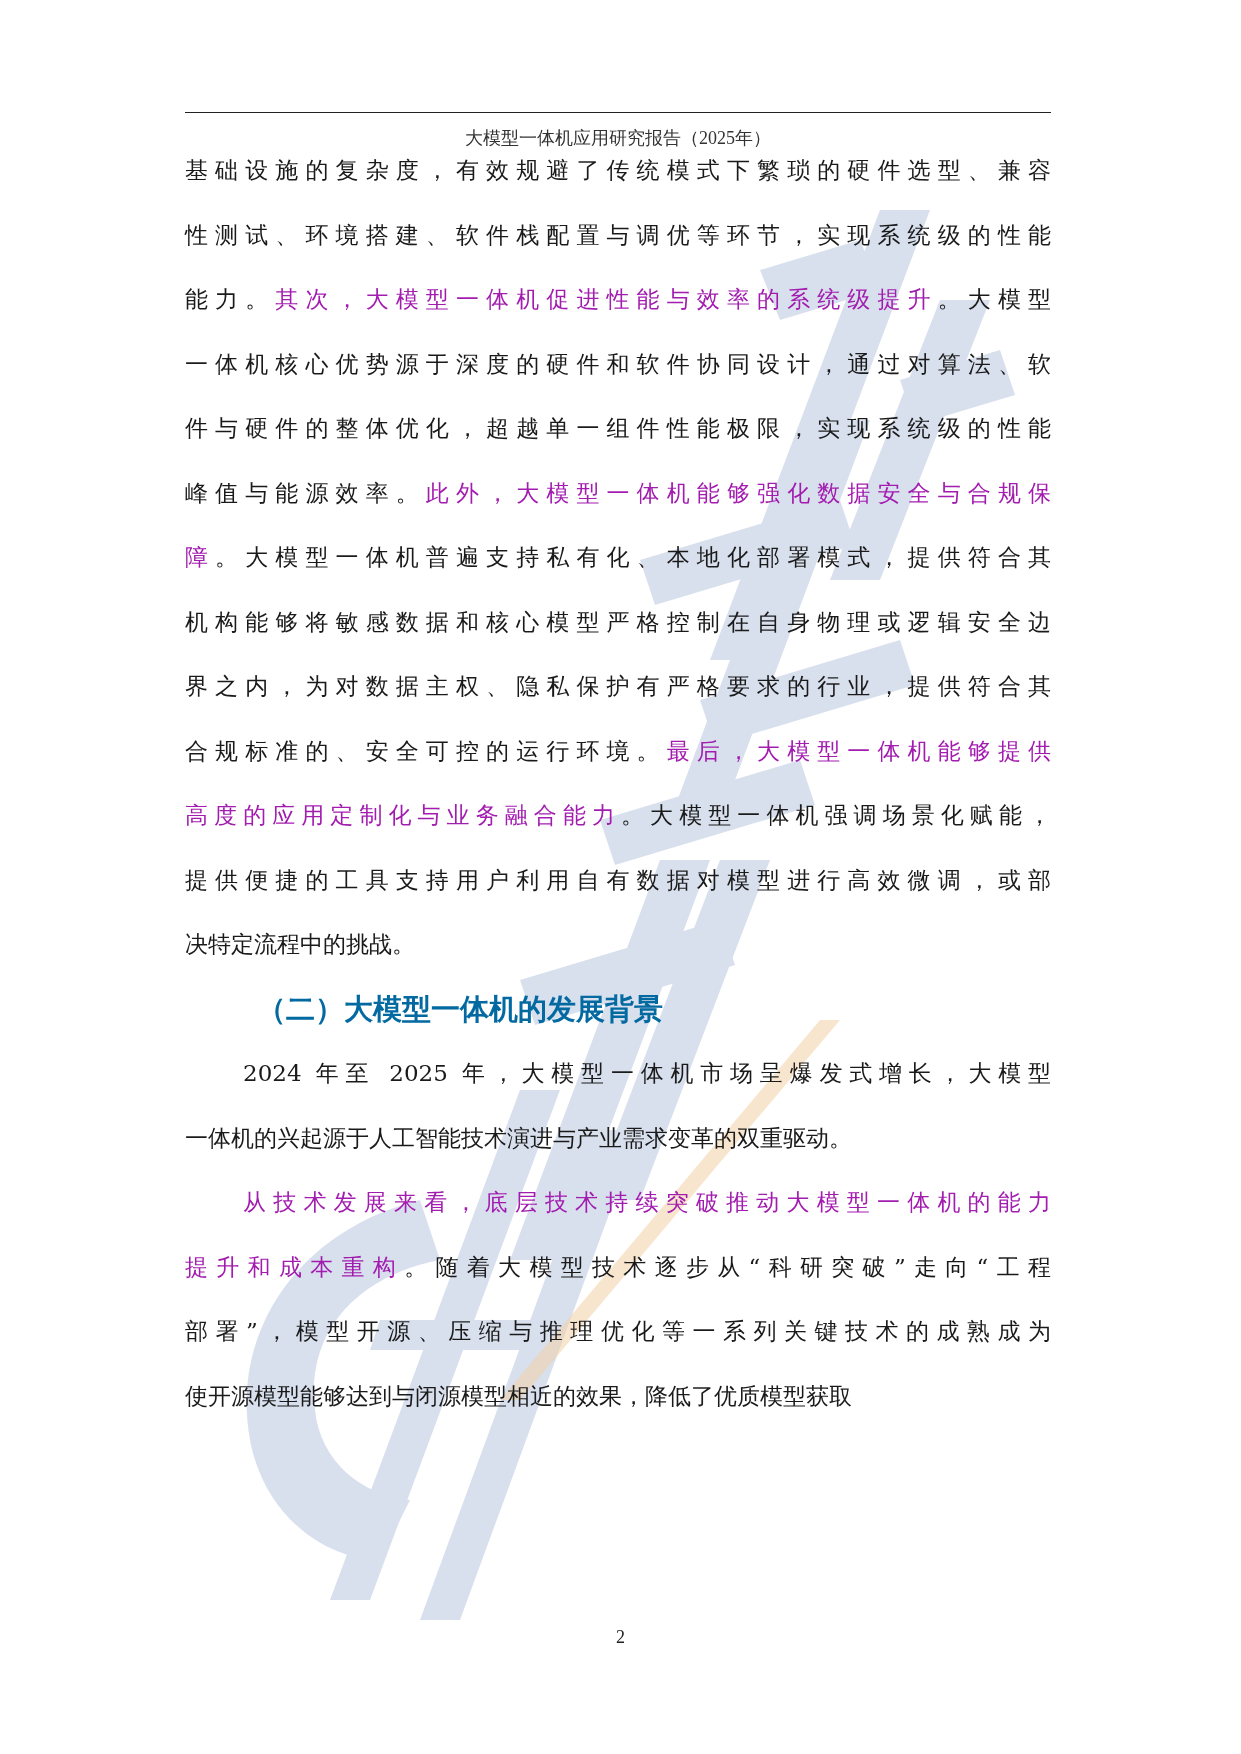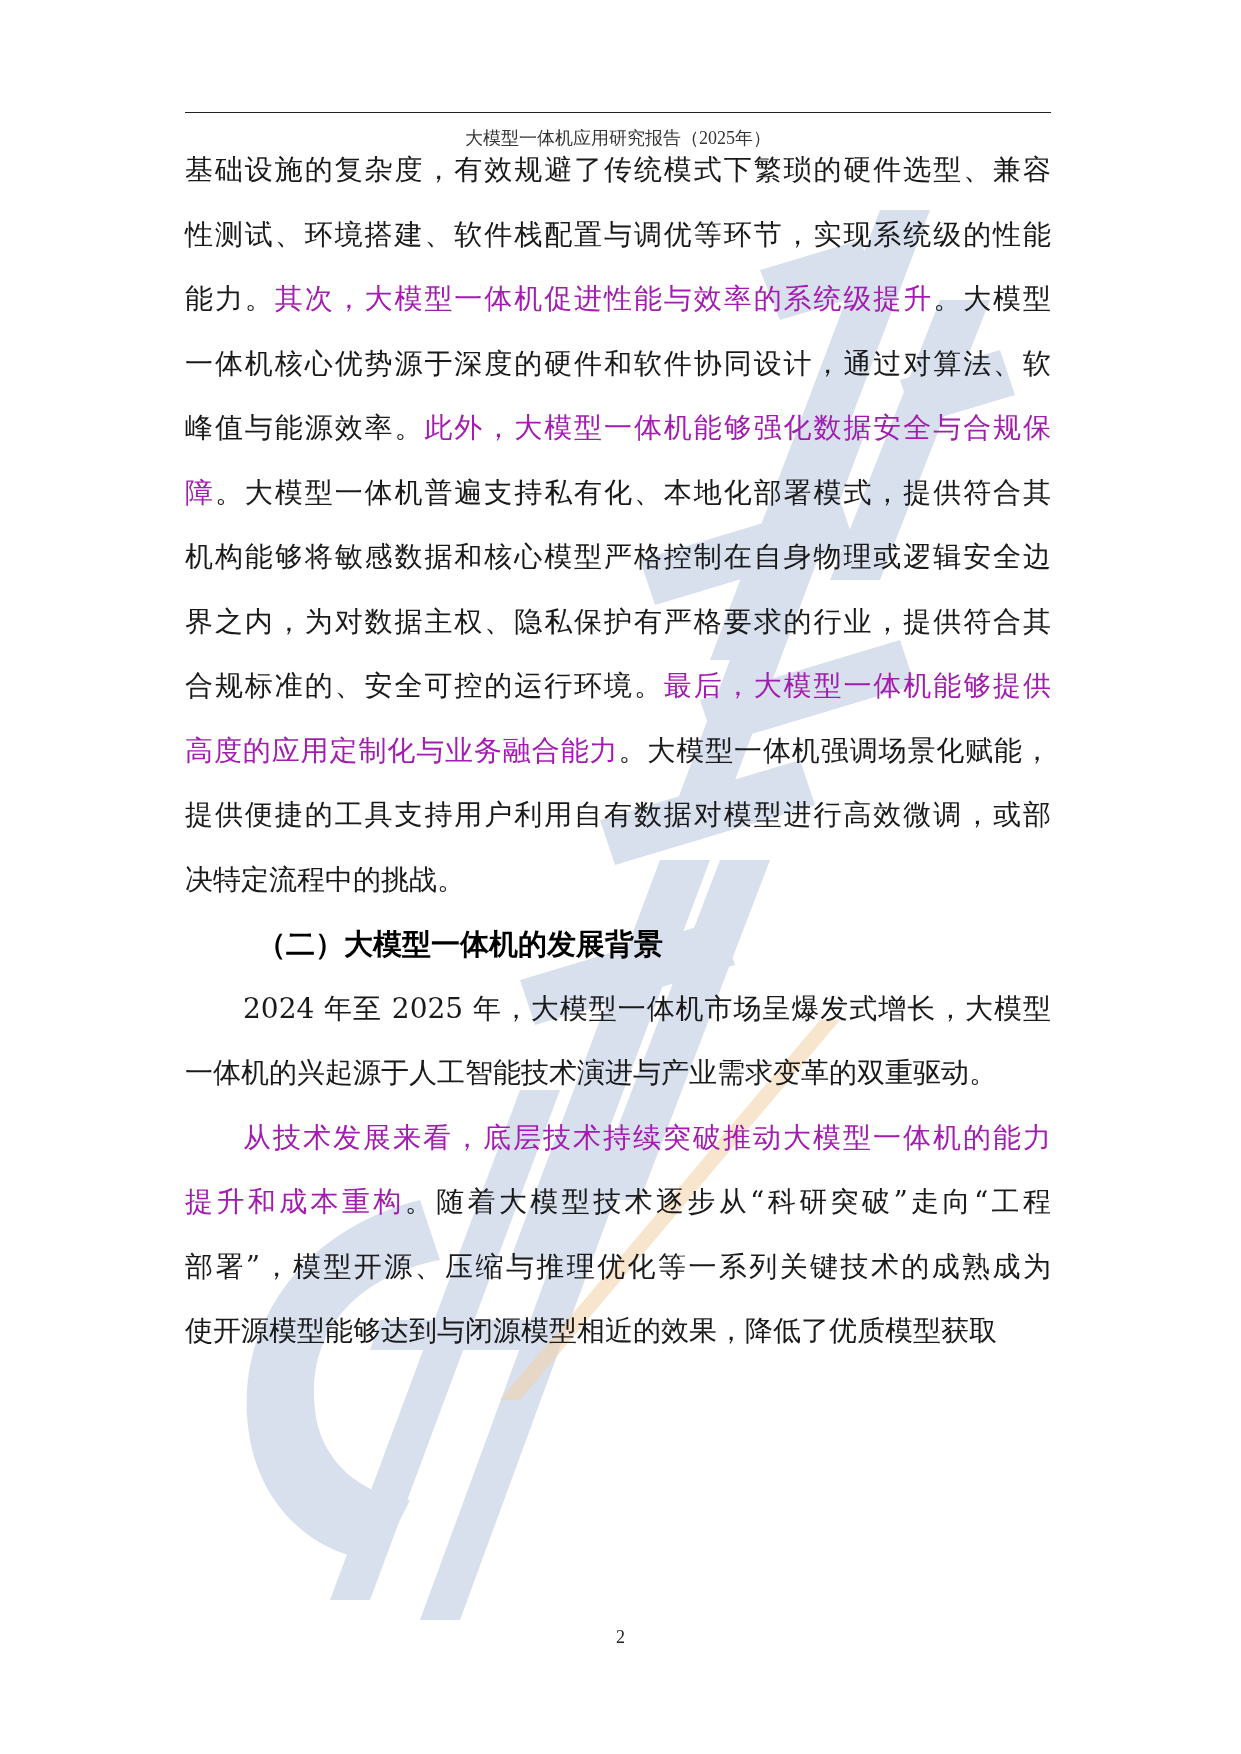--- a/index.html
+++ b/index.html
@@ -4,27 +4,27 @@
 <style>
   html, body { margin: 0; padding: 0; background: #ffffff; }
   body { width: 1241px; height: 1754px; position: relative; overflow: hidden;
          font-family: "DejaVu Serif", "Liberation Serif", serif; color: #1a1a1a; }
   .watermark { position: absolute; left: 0; top: 0; width: 1241px; height: 1754px; pointer-events: none; z-index: 0; }
   .header { position: absolute; left: 185px; top: 86px; width: 866px; text-align: center;
             font-size: 18px; color: #333; font-family: "Liberation Serif", "DejaVu Serif", serif; margin-top: 40px; }
   .header-rule { position: absolute; left: 185px; top: 112px; width: 866px; height: 0;
                  border-top: 1.6px solid #222; }
   .content { position: absolute; left: 185px; top: 138px; width: 866px; z-index: 1; }
-  .line { height: 64.5px; line-height: 64.5px; font-size: 28px; white-space: nowrap;
+  .line { height: 64.5px; line-height: 64.5px; font-size: 23px; white-space: nowrap;
           text-align: justify; text-align-last: justify; letter-spacing: 0; }
   .line.last { text-align-last: left; }
   .line.indent { padding-left: 58px; }
   .b { font-family: "DejaVu Sans", "Liberation Sans", sans-serif; font-weight: normal; color: #a21caf; }
   .heading { height: 64.5px; line-height: 64.5px; font-size: 29px; font-weight: bold;
-             font-family: "DejaVu Sans", "Liberation Sans", sans-serif; padding-left: 72px; color:#000000; }
+             font-family: "DejaVu Sans", "Liberation Sans", sans-serif; padding-left: 72px; color:#0369a1; }
   .page-num { position: absolute; left: 0; width: 1241px; top: 1627px; text-align: center;
               font-size: 18px; font-family: "Liberation Serif", serif; color: #222; }
 </style>
 </head>
 <body>
 
 <svg class="watermark" viewBox="0 0 1241 1754" xmlns="http://www.w3.org/2000/svg">
   <g opacity="0.55" fill="#b9c6df">
 
     <path d="M 420 1200 C 300 1230 230 1330 250 1440 C 265 1520 330 1560 380 1560 L 410 1500 C 360 1495 320 1460 315 1410 C 305 1330 360 1275 440 1260 Z"></path>
@@ -52,20 +52,21 @@
 
 <div class="header">大模型一体机应用研究报告（2025年）</div>
 <div class="header-rule"></div>
 
 <div class="content">
   <div id="p1">
       <div class="line"><span>基础设施的复杂度，有效规避了传统模式下繁琐的硬件选型、兼容</span></div>
       <div class="line"><span>性测试、环境搭建、软件栈配置与调优等环节，实现系统级的性能</span></div>
       <div class="line"><span>能力。</span><span class="b">其次，大模型一体机促进性能与效率的系统级提升</span><span>。大模型</span></div>
       <div class="line"><span>一体机核心优势源于深度的硬件和软件协同设计，通过对算法、软</span></div>
+      <div class="line"><span>件与硬件的整体优化，超越单一组件性能极限，实现系统级的性能</span></div>
       <div class="line"><span>峰值与能源效率。</span><span class="b">此外，大模型一体机能够强化数据安全与合规保</span></div>
       <div class="line"><span class="b">障</span><span>。大模型一体机普遍支持私有化、本地化部署模式，提供符合其</span></div>
       <div class="line"><span>机构能够将敏感数据和核心模型严格控制在自身物理或逻辑安全边</span></div>
       <div class="line"><span>界之内，为对数据主权、隐私保护有严格要求的行业，提供符合其</span></div>
       <div class="line"><span>合规标准的、安全可控的运行环境。</span><span class="b">最后，大模型一体机能够提供</span></div>
       <div class="line"><span class="b">高度的应用定制化与业务融合能力</span><span>。大模型一体机强调场景化赋能，</span></div>
       <div class="line"><span>提供便捷的工具支持用户利用自有数据对模型进行高效微调，或部</span></div>
       <div class="line last"><span>决特定流程中的挑战。</span></div>
     </div>
   <div class="heading">（二）大模型一体机的发展背景</div>

